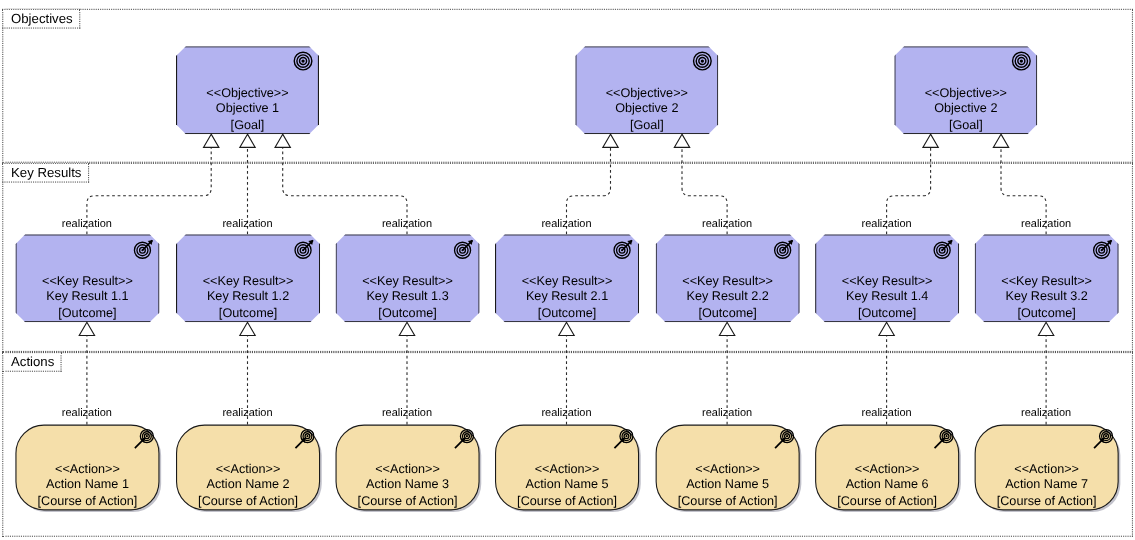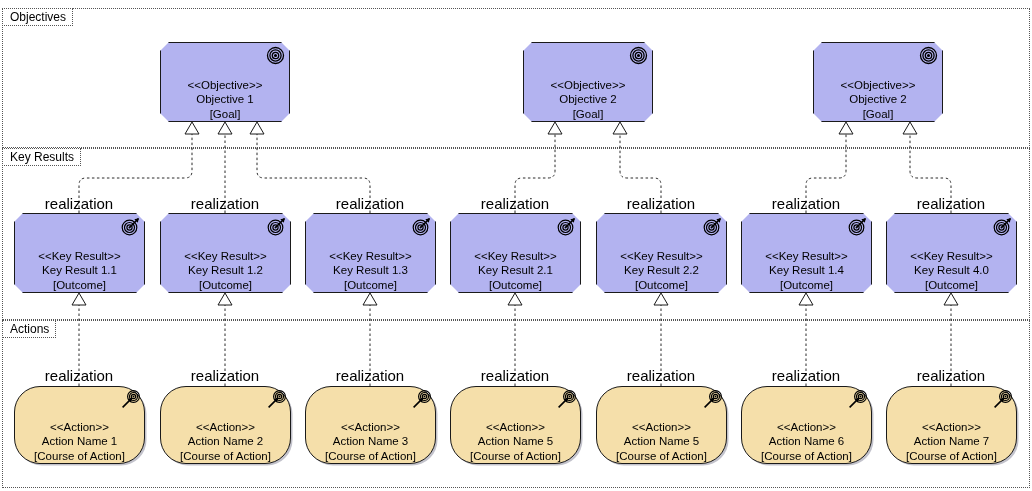--- a/index.html
+++ b/index.html
@@ -76,21 +76,21 @@
     position: absolute;
     top: 3px;
     right: 4px;
     width: 19px;
     height: 19px;
     line-height: 0;
   }
   
   .conn-label {
     position: absolute;
-    font-size: 15px;
+    font-size: 10px;
     color: #000000;
     white-space: nowrap;
     transform: translateX(-50%);
     z-index: 4;
     background: transparent;
     line-height: 12px;
   }
   
   svg.layer {
     position: absolute;
@@ -259,21 +259,21 @@
             <circle cx="8.5" cy="10.5" r="7.3" fill="none" stroke="#000" stroke-width="1.2"></circle>
             <circle cx="8.5" cy="10.5" r="5" fill="none" stroke="#000" stroke-width="1.2"></circle>
             <circle cx="8.5" cy="10.5" r="2.6" fill="none" stroke="#000" stroke-width="1.2"></circle>
             <circle cx="8.5" cy="10.5" r="1" fill="#000"></circle>
             <path d="M8.5,10.5 L17.5,1.5" stroke="#000" stroke-width="1.6"></path>
             <path d="M17.8,1.2 L13.3,2.2 L16.8,5.7 Z" fill="#000"></path>
           </svg></span>
       </div>
       <div class="node node-motivation" style="left: 886px; top: 213px; width: 131px; height: 80px;">
         <span class="ln">&lt;&lt;Key Result&gt;&gt;</span>
-        <span class="ln">Key Result 4.0</span>
+        <span class="ln">Key Result 3.2</span>
         <span class="ln">[Outcome]</span>
         <span class="node-icon"><svg width="19" height="19" viewBox="0 0 19 19">
             <circle cx="8.5" cy="10.5" r="7.3" fill="none" stroke="#000" stroke-width="1.2"></circle>
             <circle cx="8.5" cy="10.5" r="5" fill="none" stroke="#000" stroke-width="1.2"></circle>
             <circle cx="8.5" cy="10.5" r="2.6" fill="none" stroke="#000" stroke-width="1.2"></circle>
             <circle cx="8.5" cy="10.5" r="1" fill="#000"></circle>
             <path d="M8.5,10.5 L17.5,1.5" stroke="#000" stroke-width="1.6"></path>
             <path d="M17.8,1.2 L13.3,2.2 L16.8,5.7 Z" fill="#000"></path>
           </svg></span>
       </div>

